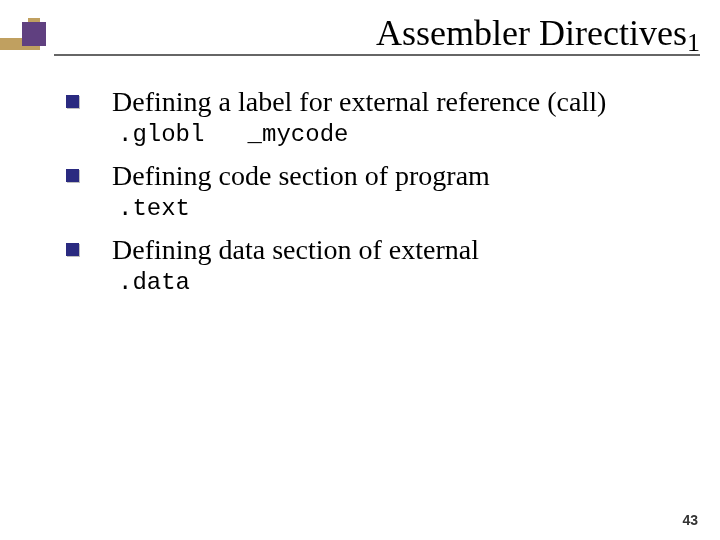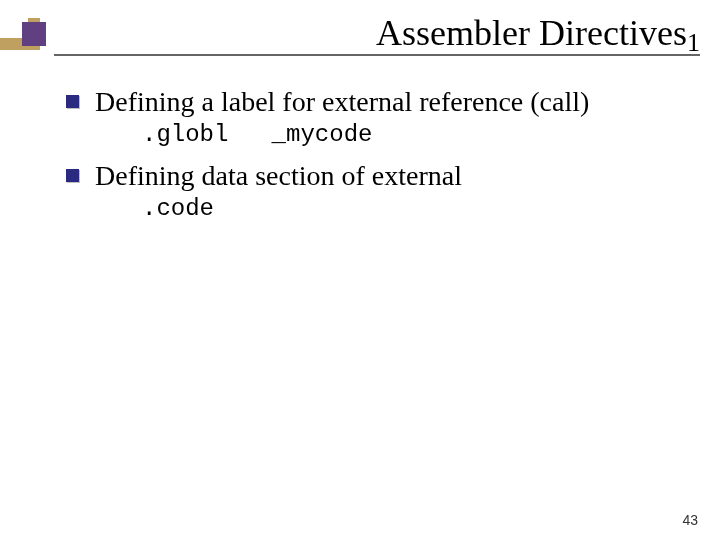--- a/index.html
+++ b/index.html
@@ -74,50 +74,51 @@
     top: 84px;
     left: 66px;
     right: 30px;
   }
   .item {
     margin-bottom: 4px;
   }
   .row1 {
     display: flex;
     align-items: flex-start;
-    gap: 16px;
+    gap: 33px;
   }
   .bullet {
     width: 13px;
     height: 13px;
     background: #2a2a80;
     flex: 0 0 auto;
     margin-top: 11px;
     box-shadow: 1px 1px 0 rgba(0,0,0,0.25);
   }
   .txt {
     font-size: 28px;
     color: #000;
     line-height: 1.25;
   }
   .code {
     font-family: "Courier New", Courier, monospace;
     font-size: 24px;
-    margin-left: 76px;
+    margin-left: 52px;
     margin-top: 2px;
     margin-bottom: 10px;
     white-space: pre;
   }
   .page-num {
     position: absolute;
     bottom: 12px;
     right: 22px;
     font-family: Arial, Helvetica, sans-serif;
     font-size: 14px;
     color: #333;
+    font-weight: bold;
   }
 </style>
 </head>
 <body>
 
 <div class="corner-deco">
   <div class="gold-h"></div>
   <div class="gold-v"></div>
   <div class="purple"></div>
 </div>
@@ -133,28 +134,33 @@
 
   <div class="item">
     <div class="row1">
       <div class="bullet"></div>
       <div class="txt">Defining a label for external reference (call)</div>
     </div>
     <div class="code">.globl   _mycode</div>
   </div>
 
   <div class="item">
+    <div class="row1">
+      <div class="bullet"></div>
+      <div class="txt">Defining code section of program</div>
+    </div>
+    <div class="code">.text</div>
   </div>
 
   <div class="item">
     <div class="row1">
       <div class="bullet"></div>
       <div class="txt">Defining data section of external</div>
     </div>
-    <div class="code">.code</div>
+    <div class="code">.data</div>
   </div>
 
   <div class="item">
   </div>
 
 </div>
 
 <div class="page-num">43</div>
 
 </body></html>

